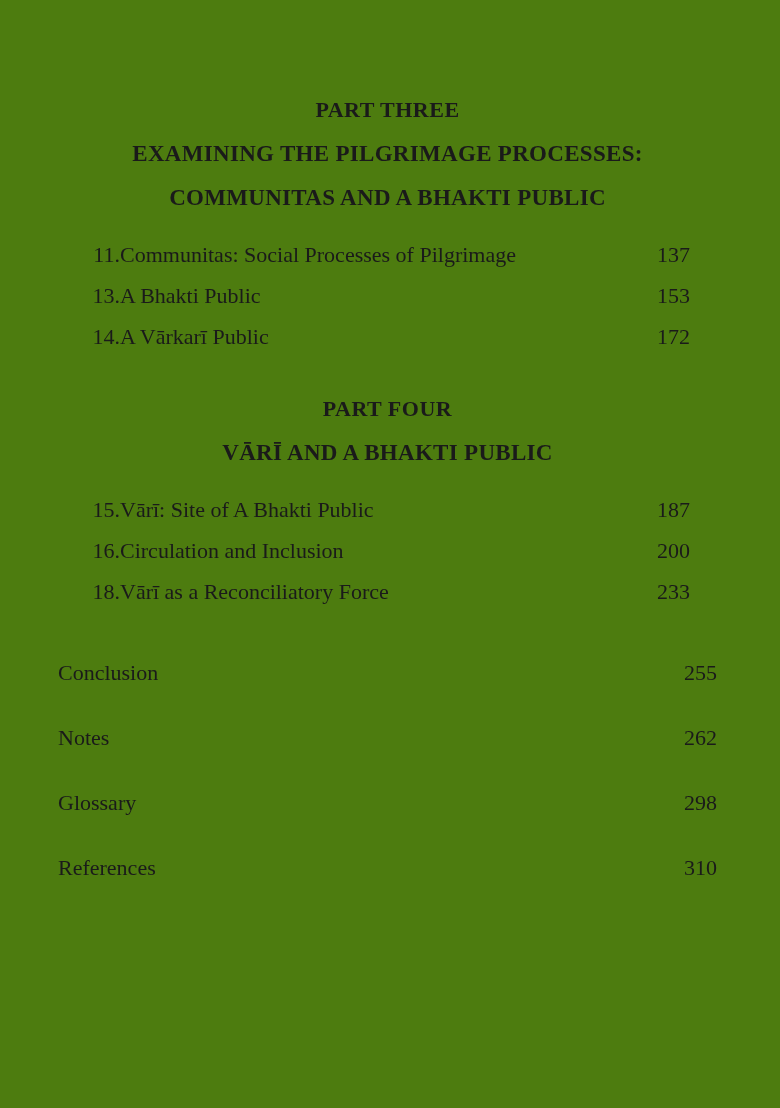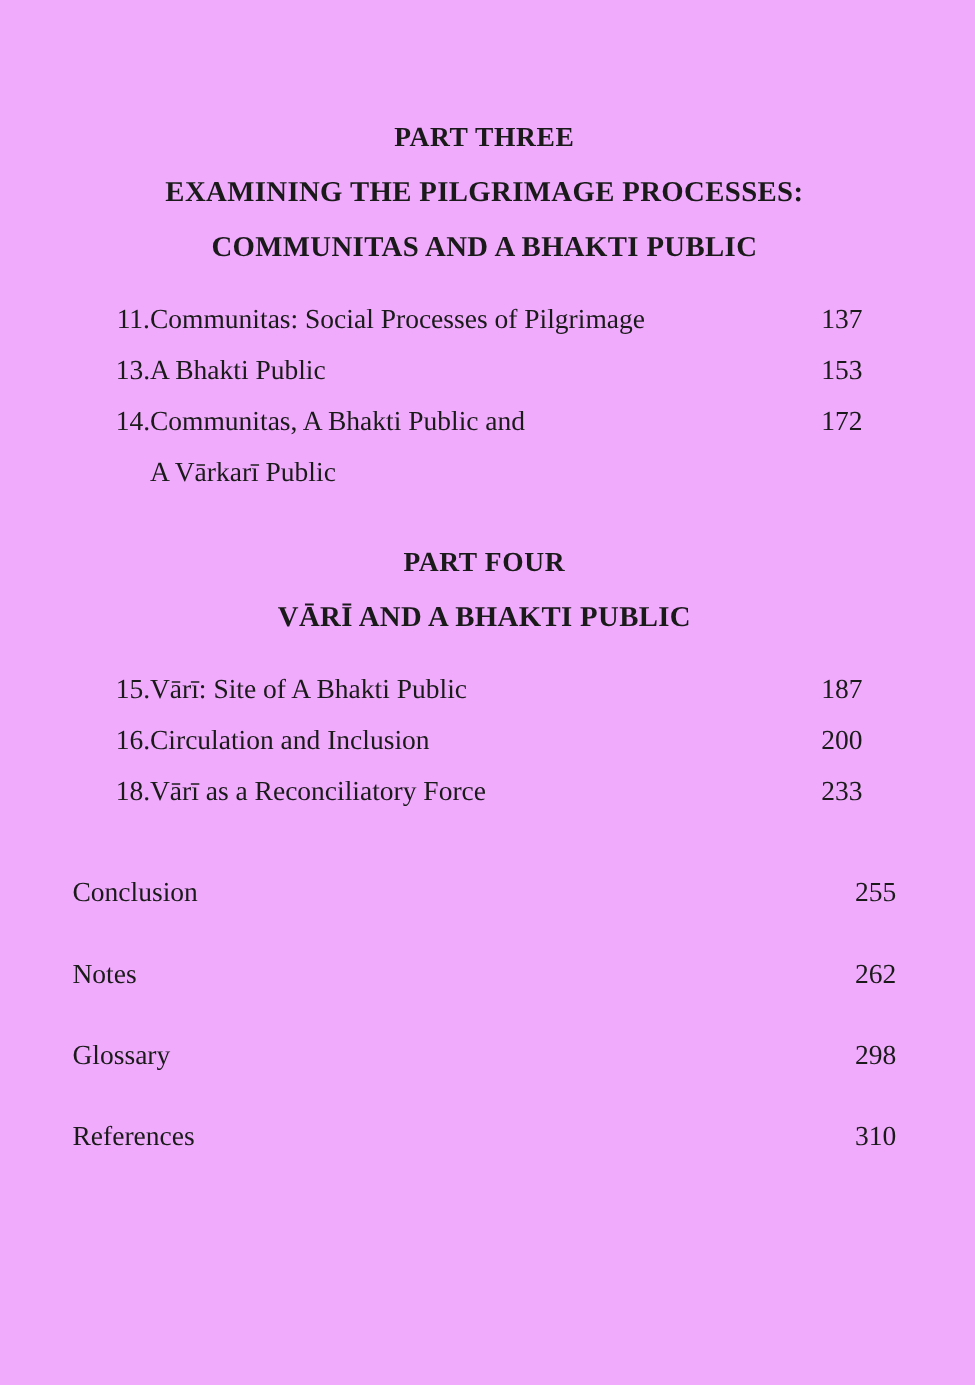--- a/index.html
+++ b/index.html
@@ -12,21 +12,21 @@
     height: 1108px;
     font-family: "Liberation Serif", "DejaVu Serif", serif;
     color: #1a1a1a;
     overflow: hidden;
   }
   .page {
     box-sizing: border-box;
     width: 780px;
     height: 1108px;
     padding: 88px 63px 0 58px;
-    background: #f0abfc;
+    background: #4d7c0f;
   }
   .toc-section {
     margin-bottom: 30px;
   }
   .part-heading-block {
     text-align: center;
     margin-bottom: 14px;
   }
   .part-label {
     font-weight: bold;
@@ -101,21 +101,20 @@
     <span class="num">13.</span>
     <span class="title">
               <div class="title-line">A Bhakti Public</div>
             </span>
     <span class="pagenum">153</span>
   </div>
 
   <div class="entry">
     <span class="num">14.</span>
     <span class="title">
-              <div class="title-line">Communitas, A Bhakti Public and</div>
               <div class="title-line">A Vārkarī Public</div>
             </span>
     <span class="pagenum">172</span>
   </div>
 </div>
   </section>
 
   <section class="toc-section">
     <div class="part-heading-block">
       <div class="part-label">PART FOUR</div>

